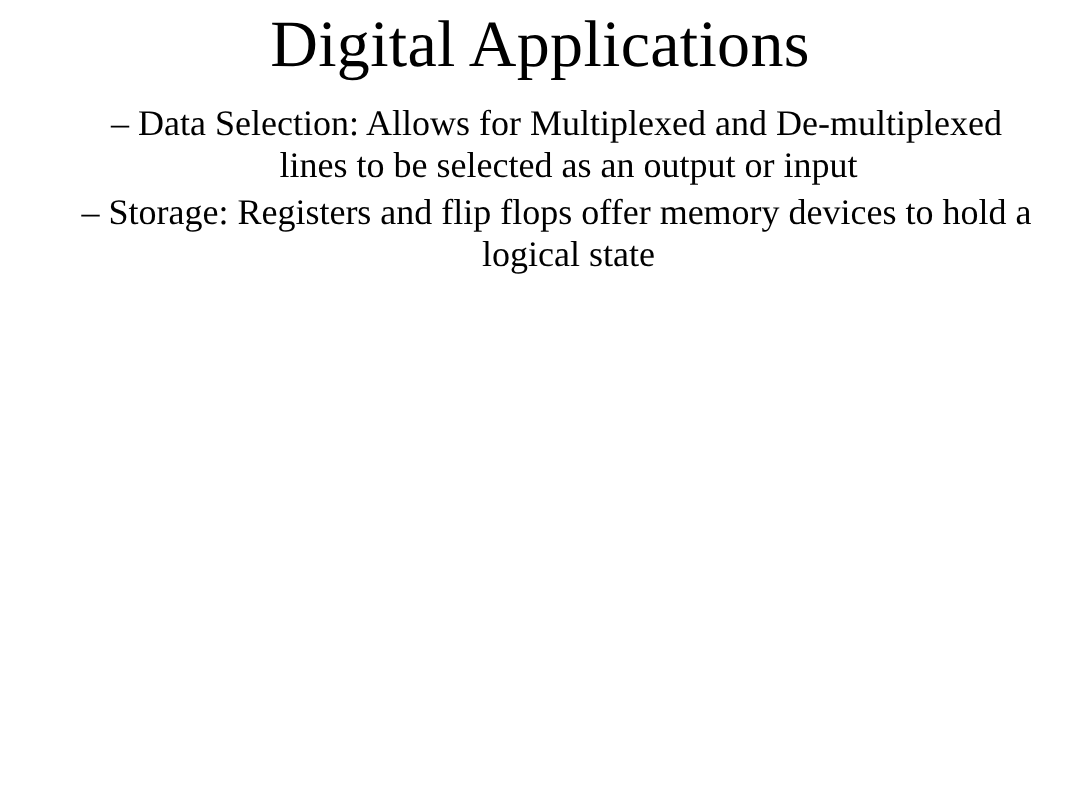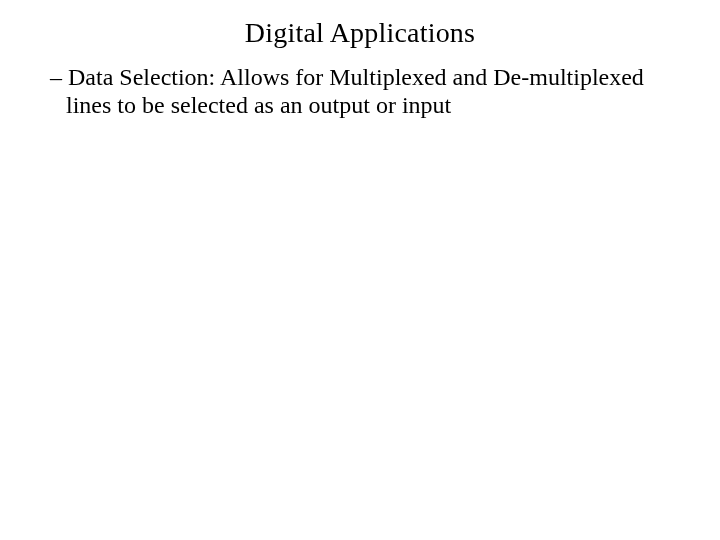--- a/index.html
+++ b/index.html
@@ -10,43 +10,45 @@
       font-family: "Times New Roman", Times, serif;
       color: #000000;
       overflow: hidden;
     }
     .slide {
       width: 100%;
       height: 100%;
       padding: 0 28px;
     }
     .title {
-      font-size: 28px;
+      font-size: 44px;
       font-weight: normal;
       text-align: center;
-      padding-top: 17px;
+      padding-top: 4px;
       padding-bottom: 14px;
       letter-spacing: 0.2px;
     }
     .bullets {
       list-style: none;
       padding-left: 22px;
+      text-align: center;
     }
     .bullets li {
       font-size: 24px;
       line-height: 1.18;
       text-indent: -16px;
       padding-left: 16px;
       margin-bottom: 2px;
     }
     .dash {
       display: inline;
     }
   </style>
 </head>
 <body>
 
 <div class="slide">
   <h1 class="title">Digital Applications</h1>
   <ul class="bullets">
     <li><span class="dash">– </span><span>Data Selection: Allows for Multiplexed and De-multiplexed lines to be selected as an output or input</span></li>
+    <li><span class="dash">– </span><span>Storage: Registers and flip flops offer memory devices to hold a logical state</span></li>
   </ul>
 </div>
 
 </body></html>

